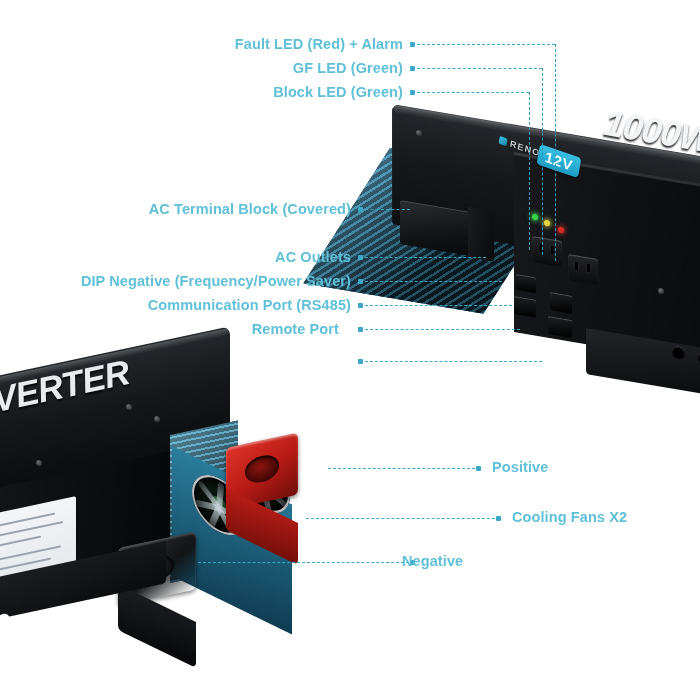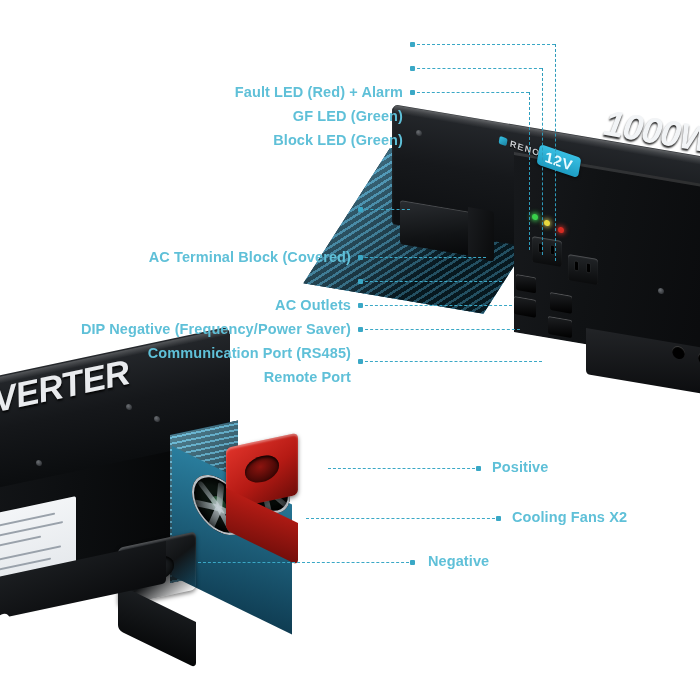--- a/index.html
+++ b/index.html
@@ -16,21 +16,21 @@
   .label{
     position:absolute;
     color:#5FC0D8;
     font-weight:bold;
     font-size:14.5px;
     letter-spacing:.1px;
     white-space:nowrap;
     text-align:right;
     line-height:1;
   }
-  .label.left{transform:translateX(-100%);margin-top:48px;}
+  .label.left{transform:translateX(-100%);}
 
   
   .dash-h{
     position:absolute;height:0;
     border-top:1.6px dashed #3AA8C6;
   }
   .dash-v{
     position:absolute;width:0;
     border-left:1.6px dashed #2E9BBA;
   }
@@ -475,22 +475,22 @@
   <div class="label left" style="left:403px;top:85px;">Block LED (Green)</div>
 
   <div class="label left" style="left:351px;top:202px;">AC Terminal Block (Covered)</div>
 
   <div class="label left" style="left:351px;top:250px;">AC Outlets</div>
 
   <div class="label left" style="left:351px;top:274px;">DIP Negative (Frequency/Power Saver)</div>
 
   <div class="label left" style="left:351px;top:298px;">Communication Port (RS485)</div>
 
-  <div class="label left" style="left:351px;top:322px;">Remote Port</div>
+  <div class="label left" style="left:339px;top:322px;">Remote Port</div>
 
 
   <div class="label" style="left:492px;top:460px;text-align:right;">Positive</div>
 
   <div class="label" style="left:512px;top:510px;">Cooling Fans  X2</div>
 
-  <div class="label" style="left:428px;top:554px;">Negative</div>
+  <div class="label" style="left:402px;top:554px;">Negative</div>
 
 </div>
 
 </body></html>

